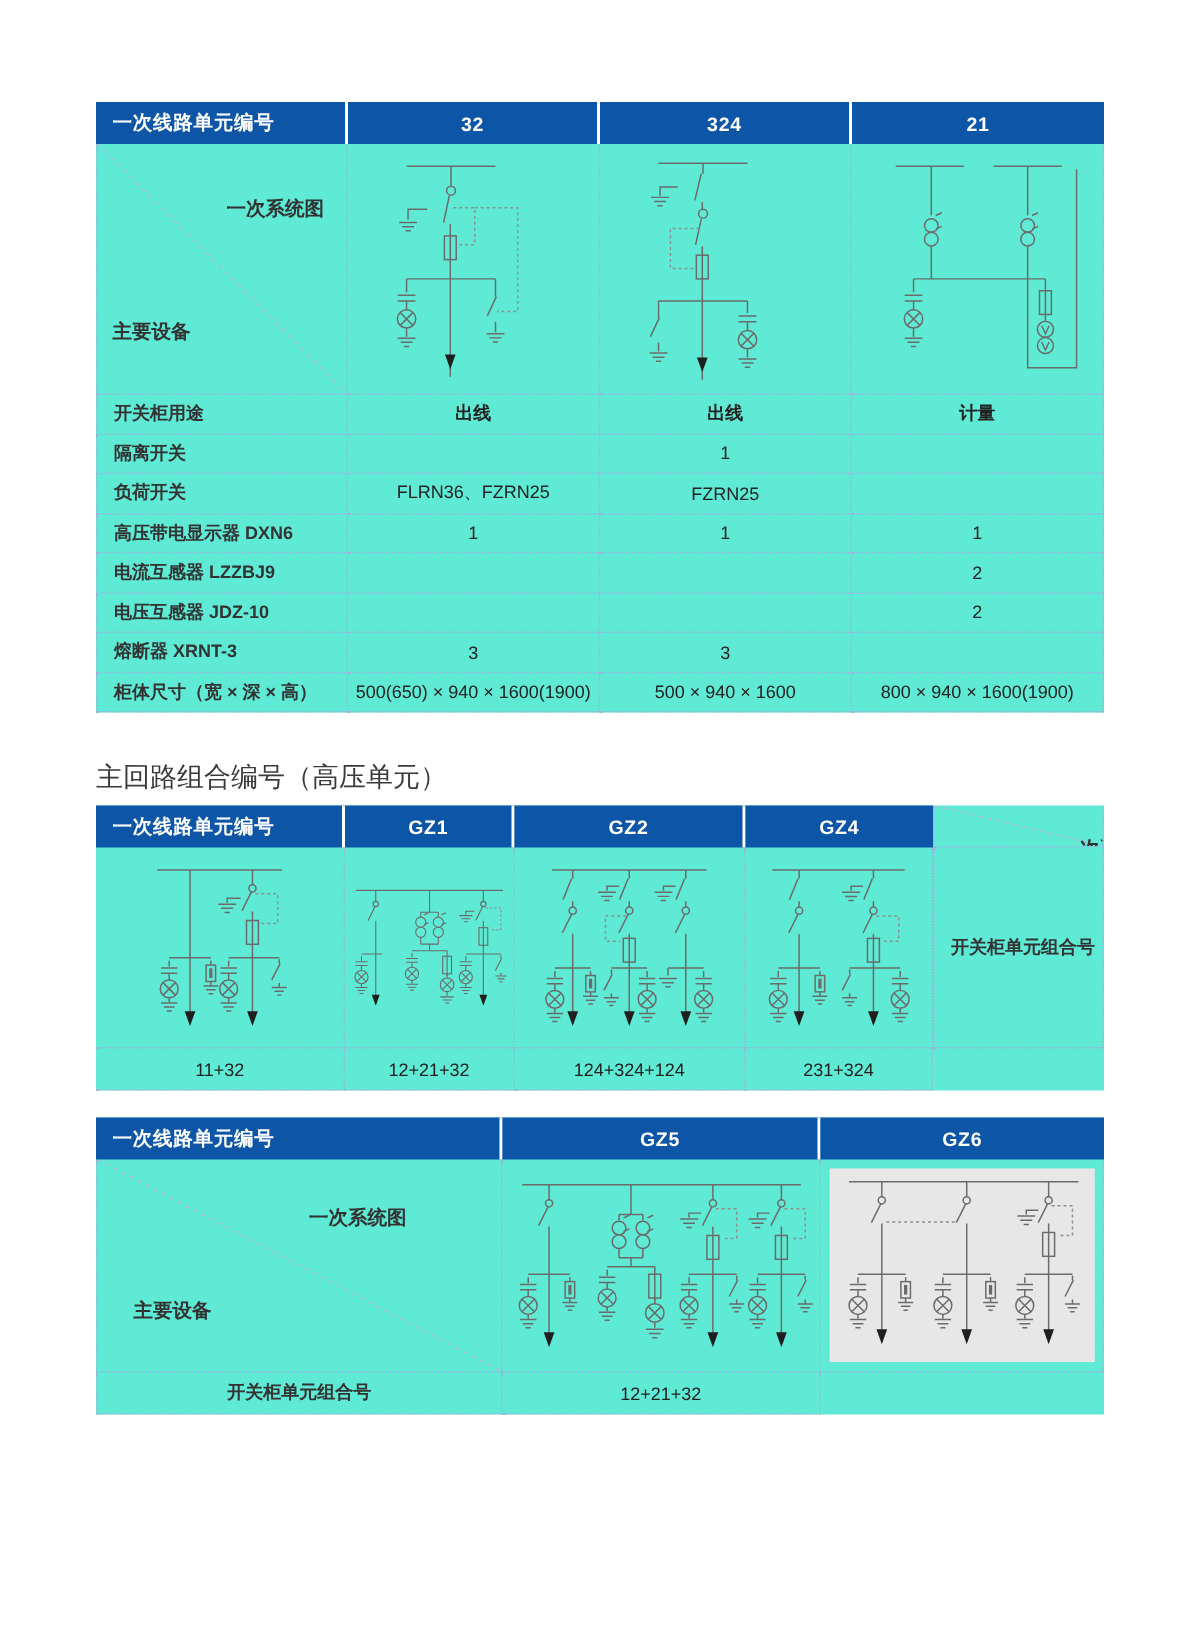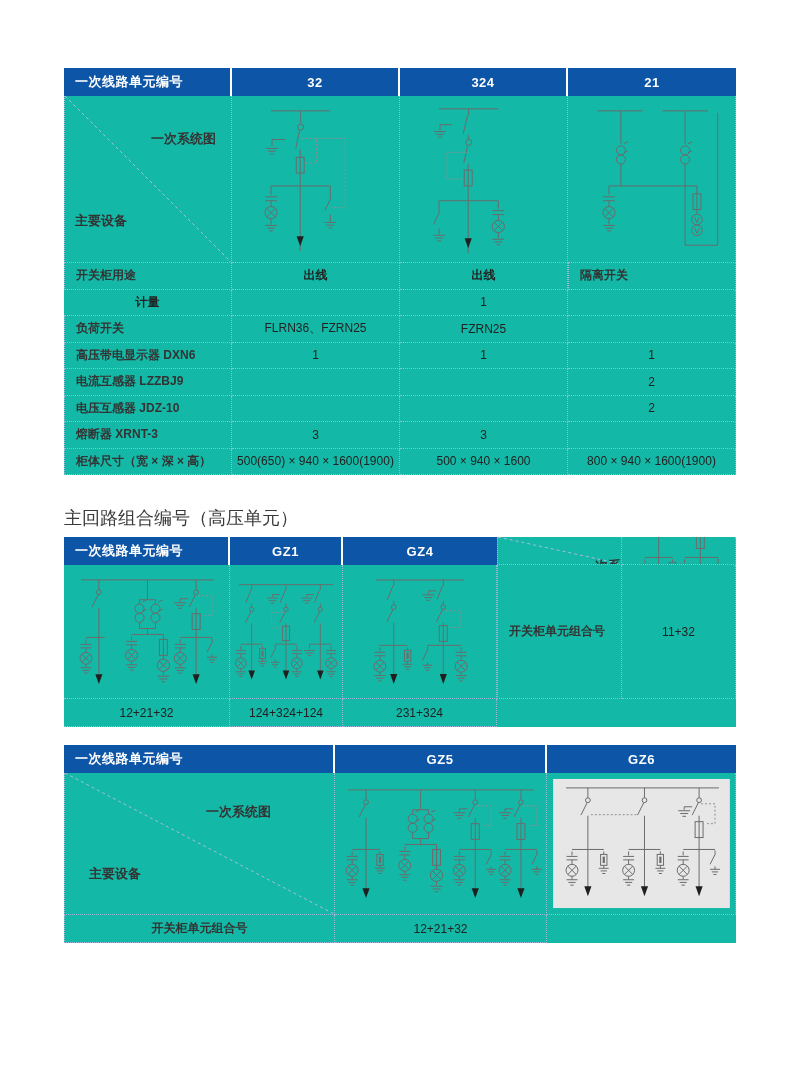--- a/index.html
+++ b/index.html
@@ -1,17 +1,17 @@
 <!DOCTYPE html>
 <html><head>
 <meta charset="utf-8">
 <style>
   html,body{margin:0;padding:0;background:#fff;}
   body{width:800px;height:1088px;position:relative;font-family:"Liberation Sans",sans-serif;overflow:hidden;}
-  .tbl{position:absolute;display:grid;background:#14b8a6;}
+  .tbl{position:absolute;display:grid;background:#5eead4;}
   .hc{background:#0d55a6;color:#fff;font-size:13px;font-weight:bold;display:flex;align-items:center;justify-content:center;border-right:2px solid #fff;letter-spacing:.5px;}
   .hc.hfirst{justify-content:flex-start;padding-left:11px;box-sizing:border-box;}
   .hc.hlast{border-right:none;}
   .cell{border-right:1px dotted #9db4dc;border-bottom:1px dotted #9db4dc;display:flex;align-items:center;justify-content:center;font-size:12px;color:#222;box-sizing:border-box;text-align:center;}
   .cfirst{border-left:1px dotted #9db4dc;justify-content:flex-start;padding-left:11px;color:#333;font-weight:bold;}
   .ccenter{justify-content:center;padding-left:0;}
   .diagcell{position:relative;overflow:hidden;}
   .diagline{position:absolute;left:0;top:0;width:100%;height:100%;}
   .dlab{position:absolute;font-size:13px;font-weight:bold;color:#333;white-space:nowrap;}
   #t1 .dl-top{left:86px;top:34px;} #t1 .dl-bottom{left:10px;top:116px;}
@@ -159,23 +159,23 @@
           <use href="#g-fuse" transform="translate(129,106)"></use>
       <use href="#g-vt" transform="translate(129,124)"></use>
           <use href="#g-vt" transform="translate(129,135)"></use>
     </svg>
   </div>
     </div>
 
   <div class="cell cfirst">开关柜用途</div>
   <div class="cell" style="font-weight:bold">出线</div>
   <div class="cell" style="font-weight:bold">出线</div>
+  <div class="cell" style="font-weight:bold">计量</div>
+
   <div class="cell cfirst">隔离开关</div>
-
-  <div class="cell" style="font-weight:bold">计量</div>
   <div class="cell"></div>
   <div class="cell">1</div>
   <div class="cell"></div>
 
   <div class="cell cfirst">负荷开关</div>
   <div class="cell">FLRN36、FZRN25</div>
   <div class="cell">FZRN25</div>
   <div class="cell"></div>
 
   <div class="cell cfirst">高压带电显示器 DXN6</div>
@@ -202,20 +202,21 @@
   <div class="cell">500(650) × 940 × 1600(1900)</div>
   <div class="cell">500 × 940 × 1600</div>
   <div class="cell">800 × 940 × 1600(1900)</div>
 </div>
 
 <div class="heading">主回路组合编号（高压单元）</div>
 
 <div class="tbl" id="t2" style="left:64px;top:537px;grid-template-columns:166px 113px 154px 125px 114px;grid-template-rows:28px 134px 28px;">
   <div class="hc hfirst">一次线路单元编号</div>
   <div class="hc">GZ1</div>
+  <div class="hc">GZ2</div>
   <div class="hc hlast">GZ4</div>
 
   <div class="cell cfirst diagcell" style="padding:0;">
     <svg class="diagline" viewBox="0 0 100 100" preserveAspectRatio="none">
         <line x1="0" y1="0" x2="100" y2="100" stroke="#a9bcdf" stroke-width="1" stroke-dasharray="3 3" vector-effect="non-scaling-stroke"></line>
       </svg>
     <span class="dlab dl-top">一次系统图</span>
     <span class="dlab dl-bottom">主要设备</span>
   </div>
 

